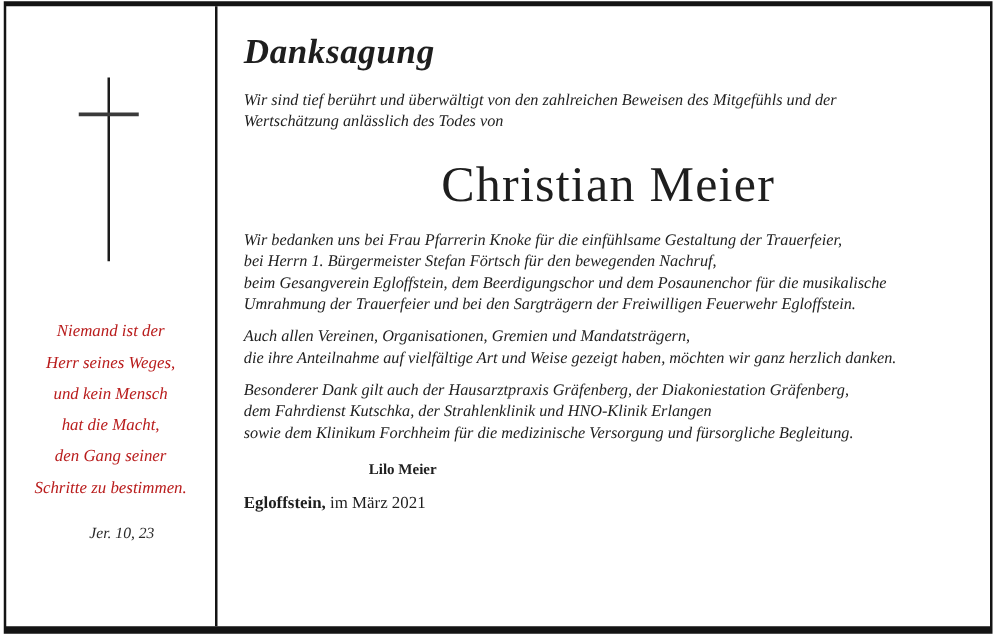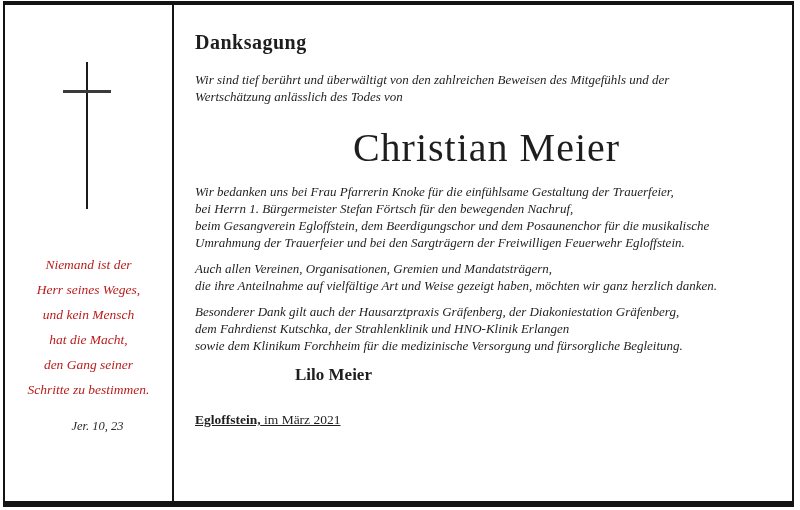--- a/index.html
+++ b/index.html
@@ -35,40 +35,40 @@
     position:absolute;top:414px;left:0;right:0;
     text-align:center;font-style:italic;font-size:12.5px;color:#2a2a2a;padding-left:18px;
   }
   
   .main{
     flex:1;box-sizing:border-box;
     padding:18px 4px 0 21px;
     overflow:hidden;
   }
   .title{
-    font-size:20px;font-weight:bold;letter-spacing:0.5px;
-    margin:4px 0 14px 0;line-height:30px;
+    font-size:28px;font-weight:bold;letter-spacing:0.5px;
+    margin:4px 0 14px 0;line-height:30px;font-style:italic;
   }
   .par{
     font-size:13px;line-height:17px;white-space:pre;
     margin:0 0 9px 0;
     font-style:italic;
   }
   .name{
     font-size:40px;font-weight:normal;letter-spacing:1px;
     text-align:center;line-height:46px;
     margin:20px 10px 12px 0;
   }
   .signatures{
     margin:12px 0 0 100px;
-    font-size:17px;line-height:18px;
+    font-size:12px;line-height:18px;
   }
   .signatures b{font-weight:bold;}
   .place-date{
-    margin:28px 0 0 0;font-size:13.5px;text-decoration:underline;
+    margin:10px 0 0 0;font-size:13.5px;
   }
   .place-date b{font-weight:bold;}
 </style>
 </head>
 <body>
 
 <div class="frame">
 
   <div class="sidebar">
     <div class="cross">

